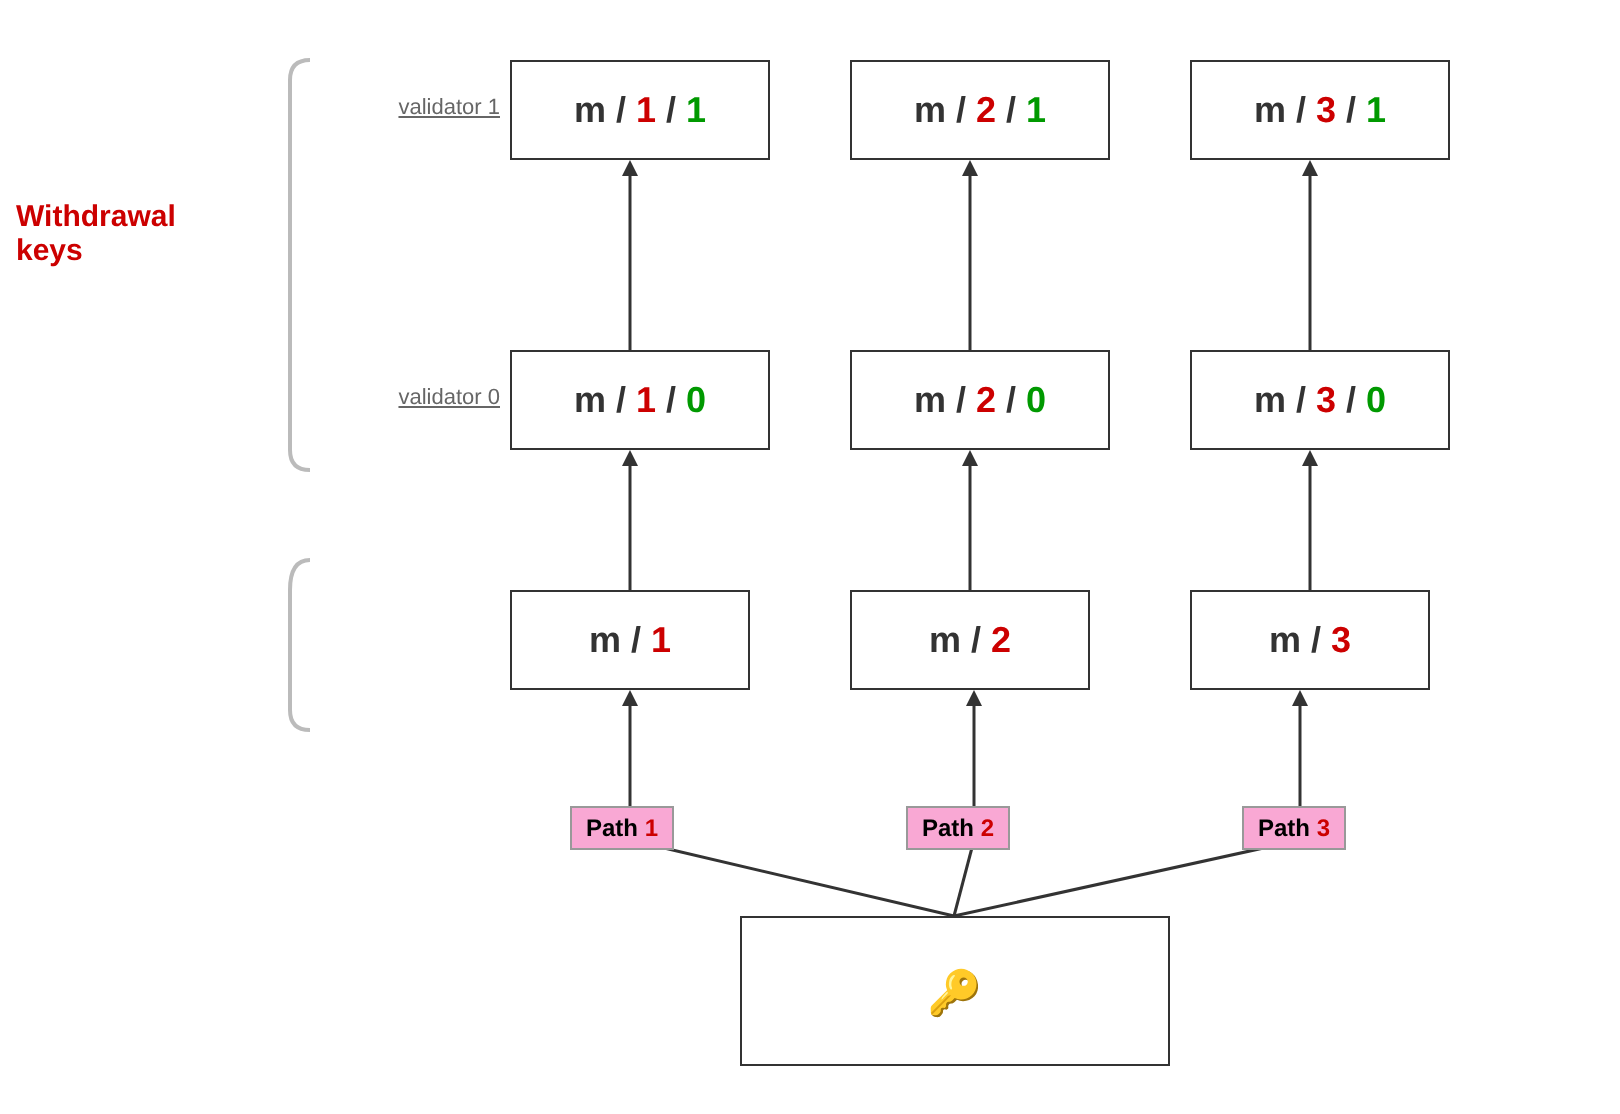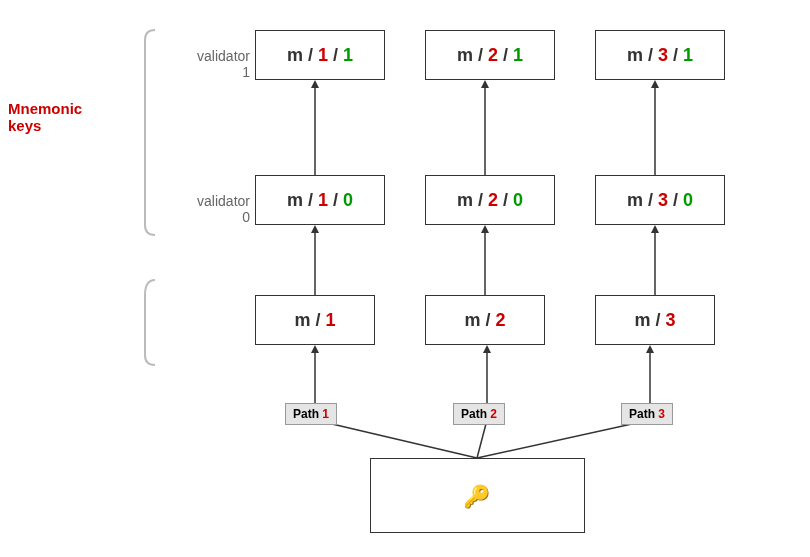--- a/index.html
+++ b/index.html
@@ -89,36 +89,37 @@
       width: 215px;
       height: 75px;
       flex-direction: column;
       font-size: 15px;
       font-weight: bold;
     }
 
     
     .path-label {
       position: absolute;
-      background: #e5e5e5;
+      background: #f9a8d4;
       border: 1px solid #999;
       font-size: 12px;
       padding: 3px 7px;
       font-weight: bold;
     }
 
     .path-1 { left: 285px; top: 403px; }
     .path-2 { left: 453px; top: 403px; }
     .path-3 { left: 621px; top: 403px; }
 
     
     .vlabel {
       position: absolute;
-      font-size: 14px;
+      font-size: 11px;
       color: #666;
+      text-decoration: underline;
     }
 
     .vlabel-1 { left: 195px; top: 48px; text-align: right; width: 55px; }
     .vlabel-0 { left: 195px; top: 193px; text-align: right; width: 55px; }
 
     
     .key-icon {
       font-size: 22px;
       margin-top: 2px;
     }
@@ -158,21 +159,21 @@
 
     <line x1="477" y1="458" x2="487" y2="420" stroke="#333" stroke-width="1.5"></line>
     <line x1="487" y1="403" x2="487" y2="348" stroke="#333" stroke-width="1.5"></line>
     <polygon points="487,345 483,353 491,353" fill="#333"></polygon>
 
     <line x1="477" y1="458" x2="650" y2="420" stroke="#333" stroke-width="1.5"></line>
     <line x1="650" y1="403" x2="650" y2="348" stroke="#333" stroke-width="1.5"></line>
     <polygon points="650,345 646,353 654,353" fill="#333"></polygon>
   </svg>
 
-  <div class="label-validator-keys">Mnemonic keys</div>
+  <div class="label-validator-keys">Withdrawal keys</div>
 
 
   <div class="vlabel vlabel-1">validator 1</div>
   <div class="vlabel vlabel-0">validator 0</div>
 
   <div class="box box-v1-1">
     <span class="m">m /&nbsp;</span>
       <span class="red">1</span>
       <span class="slash">&nbsp;/&nbsp;</span>
       <span class="green">1</span>

